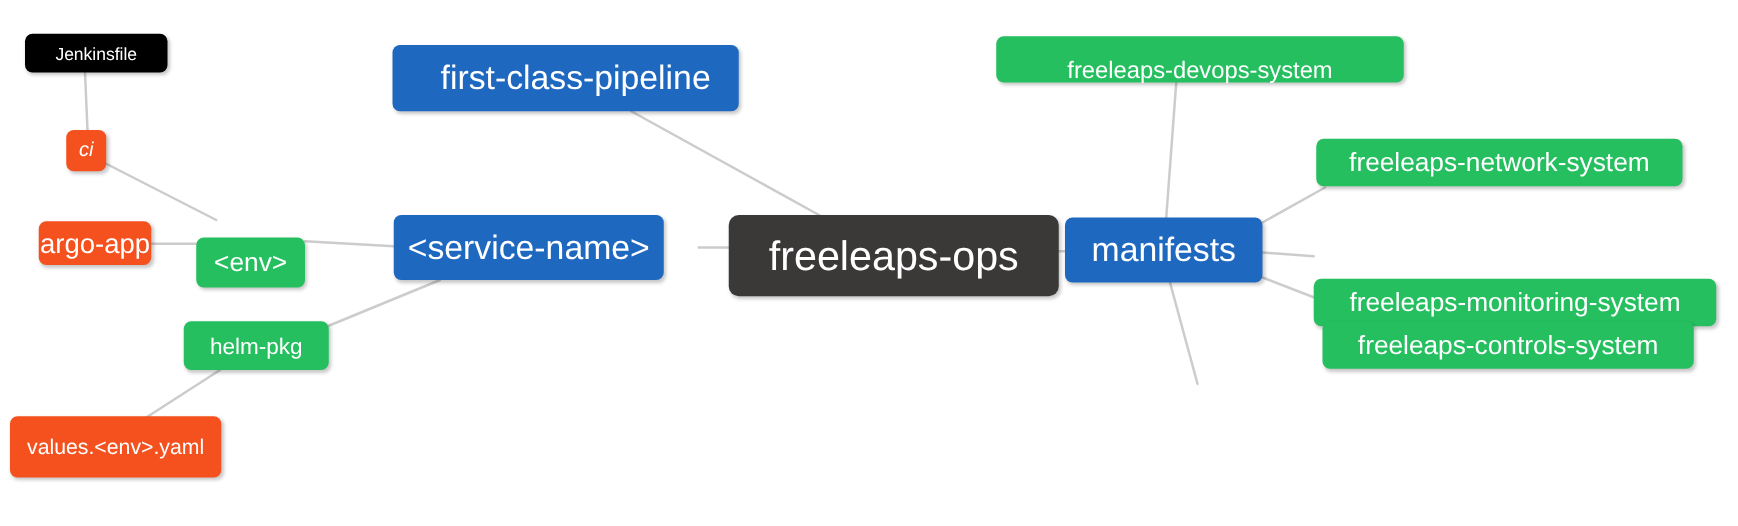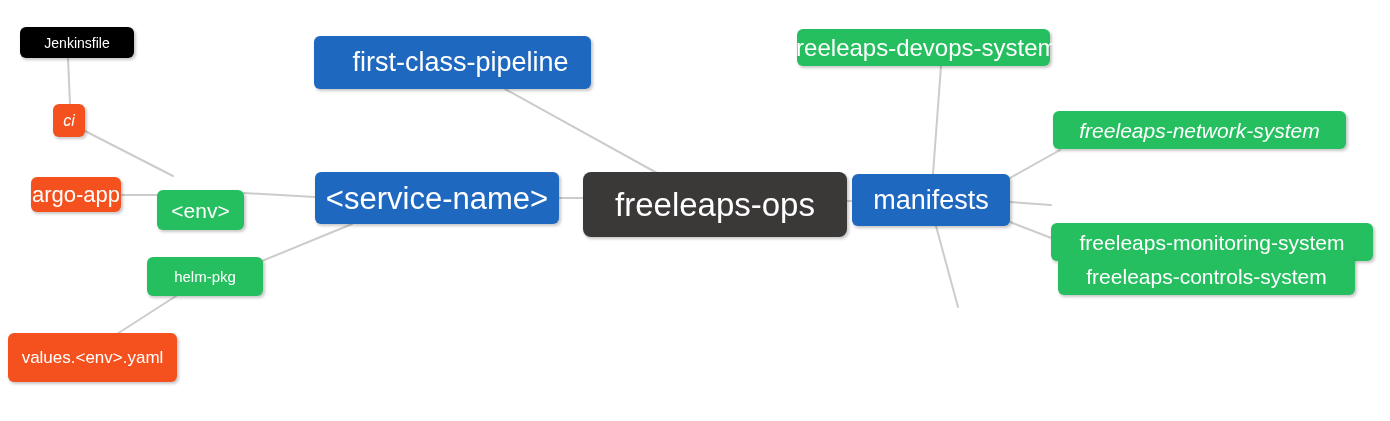--- a/index.html
+++ b/index.html
@@ -58,42 +58,42 @@
     </div>
     <div class="node" style="left: 53px; top: 104px; width: 32px; height: 33px; background: rgb(244, 81, 30); font-size: 16px; font-style: italic;">
       <span>ci</span>
     </div>
     <div class="node" style="left: 31px; top: 177px; width: 90px; height: 35px; background: rgb(244, 81, 30); font-size: 22px;">
       <span>argo-app</span>
     </div>
     <div class="node" style="left: 157px; top: 190px; width: 87px; height: 40px; background: rgb(37, 191, 96); font-size: 21px;">
       <span>&lt;env&gt;</span>
     </div>
-    <div class="node" style="left: 147px; top: 257px; width: 116px; height: 39px; background: rgb(37, 191, 96); font-size: 15px;">
+    <div class="node" style="left: 147px; top: 257px; width: 116px; height: 39px; background: rgb(37, 191, 96); font-size: 18px;">
       <span>helm-pkg</span>
     </div>
     <div class="node" style="left: 8px; top: 333px; width: 169px; height: 49px; background: rgb(244, 81, 30); font-size: 17px;">
       <span>values.&lt;env&gt;.yaml</span>
     </div>
     <div class="node" style="left: 314px; top: 36px; width: 277px; height: 53px; background: rgb(30, 104, 192); font-size: 27px; padding-left: 16px;">
       <span>first-class-pipeline</span>
     </div>
-    <div class="node" style="left: 315px; top: 172px; width: 244px; height: 52px; background: rgb(30, 104, 192); font-size: 31px;">
+    <div class="node" style="left: 315px; top: 172px; width: 216px; height: 52px; background: rgb(30, 104, 192); font-size: 27px;">
       <span>&lt;service-name&gt;</span>
     </div>
     <div class="node root" style="left: 583px; top: 172px; width: 264px; height: 65px; background: rgb(59, 56, 56); font-size: 33px;">
       <span>freeleaps-ops</span>
     </div>
     <div class="node" style="left: 852px; top: 174px; width: 158px; height: 52px; background: rgb(30, 104, 192); font-size: 27px;">
       <span>manifests</span>
     </div>
-    <div class="node" style="left: 797px; top: 29px; width: 253px; height: 37px; background: rgb(37, 191, 96); font-size: 24px;">
+    <div class="node" style="left: 797px; top: 29px; width: 326px; height: 37px; background: rgb(37, 191, 96); font-size: 19px; align-items: flex-end;">
       <span>freeleaps-devops-system</span>
     </div>
-    <div class="node" style="left: 1053px; top: 111px; width: 293px; height: 38px; background: rgb(37, 191, 96); font-size: 21px; font-style: italic;">
+    <div class="node" style="left: 1053px; top: 111px; width: 293px; height: 38px; background: rgb(37, 191, 96); font-size: 21px;">
       <span>freeleaps-network-system</span>
     </div>
     <div class="node" style="left: 1051px; top: 185px; width: 322px; height: 38px; background: rgb(37, 191, 96); font-size: 21px; margin-top: 38px;">
       <span>freeleaps-monitoring-system</span>
     </div>
     <div class="node" style="left: 1058px; top: 257px; width: 297px; height: 38px; background: rgb(37, 191, 96); font-size: 21px;">
       <span>freeleaps-controls-system</span>
     </div>
   </div>
 

